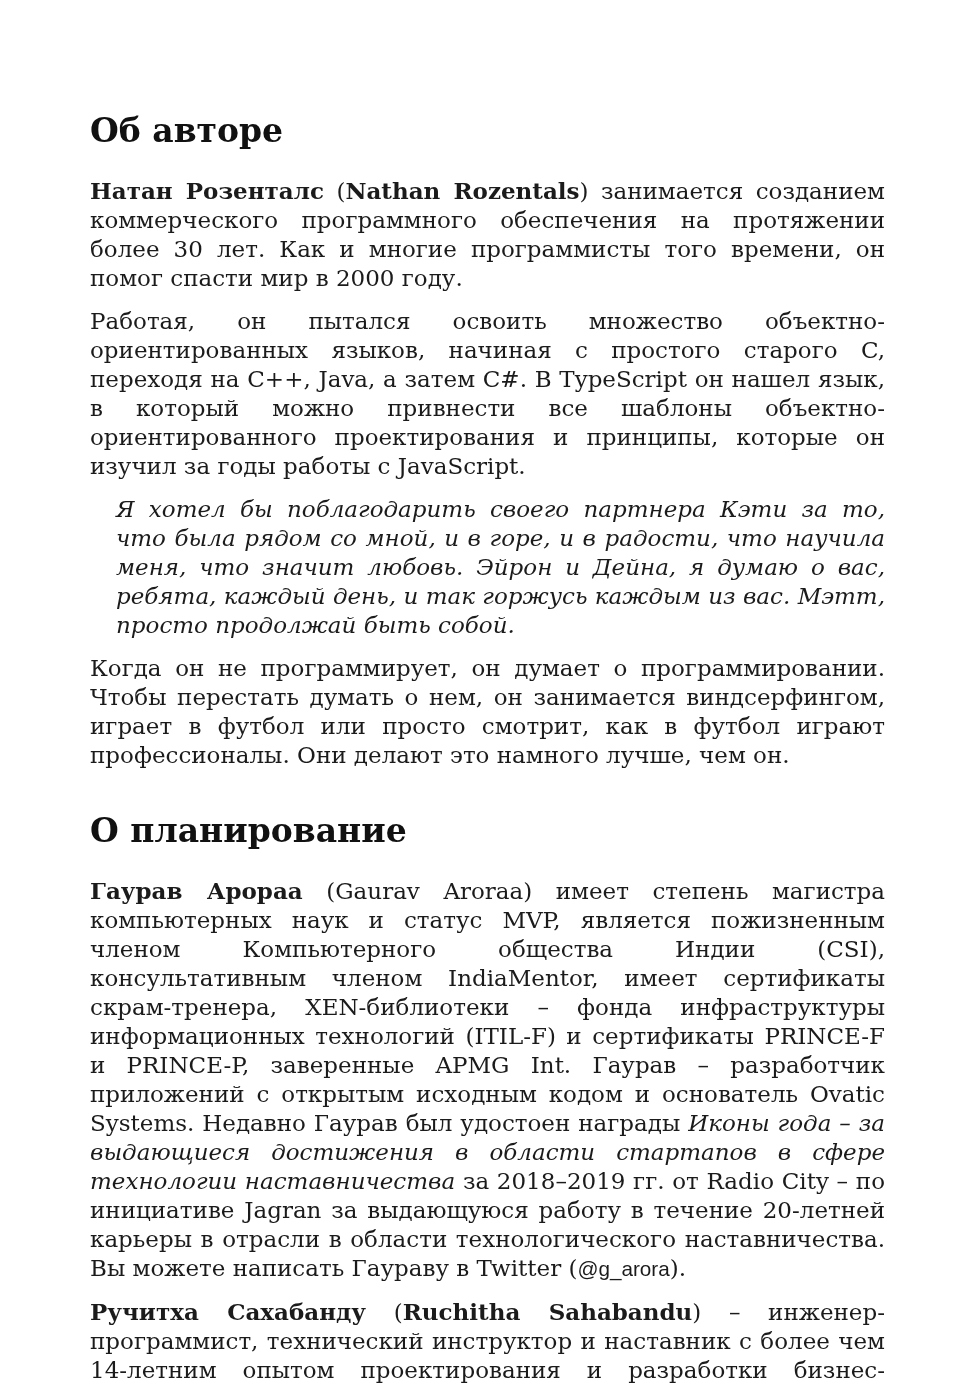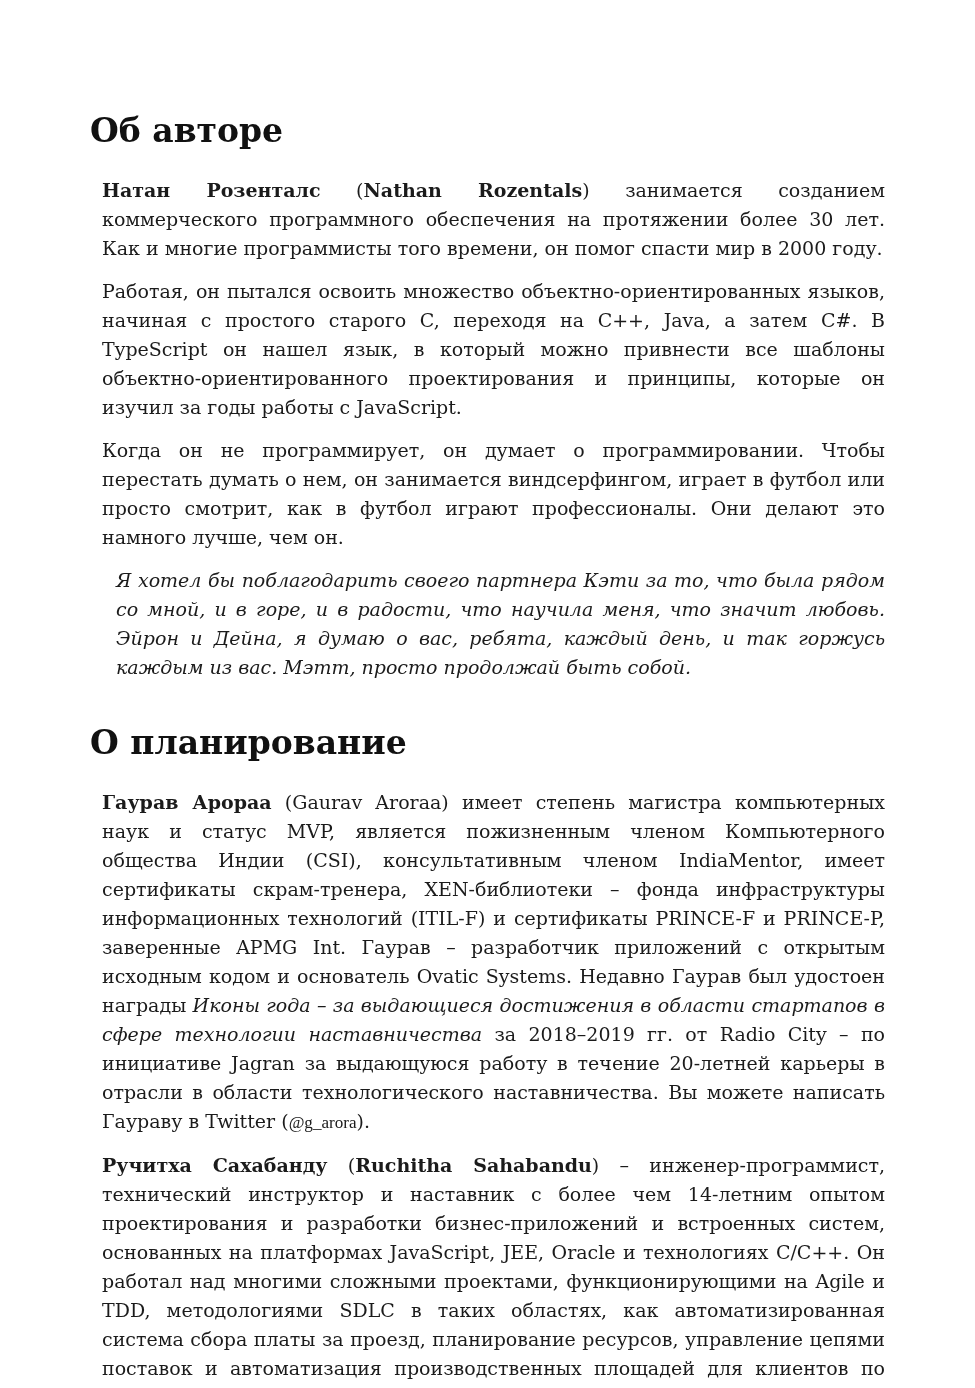--- a/index.html
+++ b/index.html
@@ -26,50 +26,50 @@
     font-weight: bold;
     line-height: 1.15;
     margin: 0 0 26px 0;
     color: #111111;
     letter-spacing: 0;
   }
   section.doc-section + section.doc-section h1.section-title {
     margin-top: 42px;
   }
   p.para {
-    font-size: 19px;
+    font-size: 23px;
     line-height: 29px;
-    margin: 0 0 14px 12px;
+    margin: 0 0 14px 0;
     text-align: justify;
     hyphens: auto;
     -webkit-hyphens: auto;
   }
   p.para.quote {
     margin-left: 26px;
     font-style: italic;
   }
   .run-bold { font-weight: bold; }
   .run-italic { font-style: italic; }
   .run-normal { font-weight: normal; }
   .run-mono {
-    font-family: Liberation Serif, serif;
+    font-family: Liberation Sans, sans-serif;
     font-size: 0.9em;
   }
 </style>
 </head>
 <body>
 
 <main class="page">
 
   <section class="doc-section">
     <h1 class="section-title">Об авторе</h1>
     <p class="para"><span class="run run-bold">Натан Розенталс</span><span class="run run-normal"> (</span><span class="run run-bold">Nathan Rozentals</span><span class="run run-normal">) занимается созданием коммерческого программного обеспечения на протяжении более 30 лет. Как и многие программисты того времени, он помог спасти мир в 2000 году.</span></p>
     <p class="para"><span class="run run-normal">Работая, он пытался освоить множество объектно-ориентированных языков, начиная с простого старого C, переходя на C++, Java, а затем C#. В TypeScript он нашел язык, в который можно привнести все шаблоны объектно-ориентированного проектирования и принципы, которые он изучил за годы работы с JavaScript.</span></p>
+    <p class="para quote"><span class="run run-italic">Я хотел бы поблагодарить своего партнера Кэти за то, что была рядом со мной, и в горе, и в радости, что научила меня, что значит любовь. Эйрон и Дейна, я думаю о вас, ребята, каждый день, и так горжусь каждым из вас. Мэтт, просто продолжай быть собой.</span></p>
     <p class="para"><span class="run run-normal">Когда он не программирует, он думает о программировании. Чтобы перестать думать о нем, он занимается виндсерфингом, играет в футбол или просто смотрит, как в футбол играют профессионалы. Они делают это намного лучше, чем он.</span></p>
-    <p class="para quote"><span class="run run-italic">Я хотел бы поблагодарить своего партнера Кэти за то, что была рядом со мной, и в горе, и в радости, что научила меня, что значит любовь. Эйрон и Дейна, я думаю о вас, ребята, каждый день, и так горжусь каждым из вас. Мэтт, просто продолжай быть собой.</span></p>
   </section>
 
   <section class="doc-section">
     <h1 class="section-title">О планирование</h1>
     <p class="para"><span class="run run-bold">Гаурав Арораа</span><span class="run run-normal"> (Gaurav Aroraa) имеет степень магистра компьютерных наук и статус MVP, является пожизненным членом Компьютерного общества Индии (CSI), консультативным членом IndiaMentor, имеет сертификаты скрам-тренера, XEN-библиотеки – фонда инфраструктуры информационных технологий (ITIL-F) и сертификаты PRINCE-F и PRINCE-P, заверенные APMG Int. Гаурав – разработчик приложений с открытым исходным кодом и основатель Ovatic Systems. Недавно Гаурав был удостоен награды </span><span class="run run-italic">Иконы года – за выдающиеся достижения в области стартапов в сфере технологии наставничества</span><span class="run run-normal"> за 2018–2019 гг. от Radio City – по инициативе Jagran за выдающуюся работу в течение 20-летней карьеры в отрасли в области технологического наставничества. Вы можете написать Гаураву в Twitter (</span><span class="run run-mono">@g_arora</span><span class="run run-normal">).</span></p>
     <p class="para"><span class="run run-bold">Ручитха Сахабанду</span><span class="run run-normal"> (</span><span class="run run-bold">Ruchitha Sahabandu</span><span class="run run-normal">) – инженер-программист, технический инструктор и наставник с более чем 14-летним опытом проектирования и разработки бизнес-приложений и встроенных систем, основанных на платформах JavaScript, JEE, Oracle и технологиях C/C++. Он работал над многими сложными проектами, функционирующими на Agile и TDD, методологиями SDLC в таких областях, как автоматизированная система сбора платы за проезд, планирование ресурсов, управление цепями поставок и автоматизация производственных площадей для клиентов по всему миру.</span></p>
   </section>
 
 </main>
 

